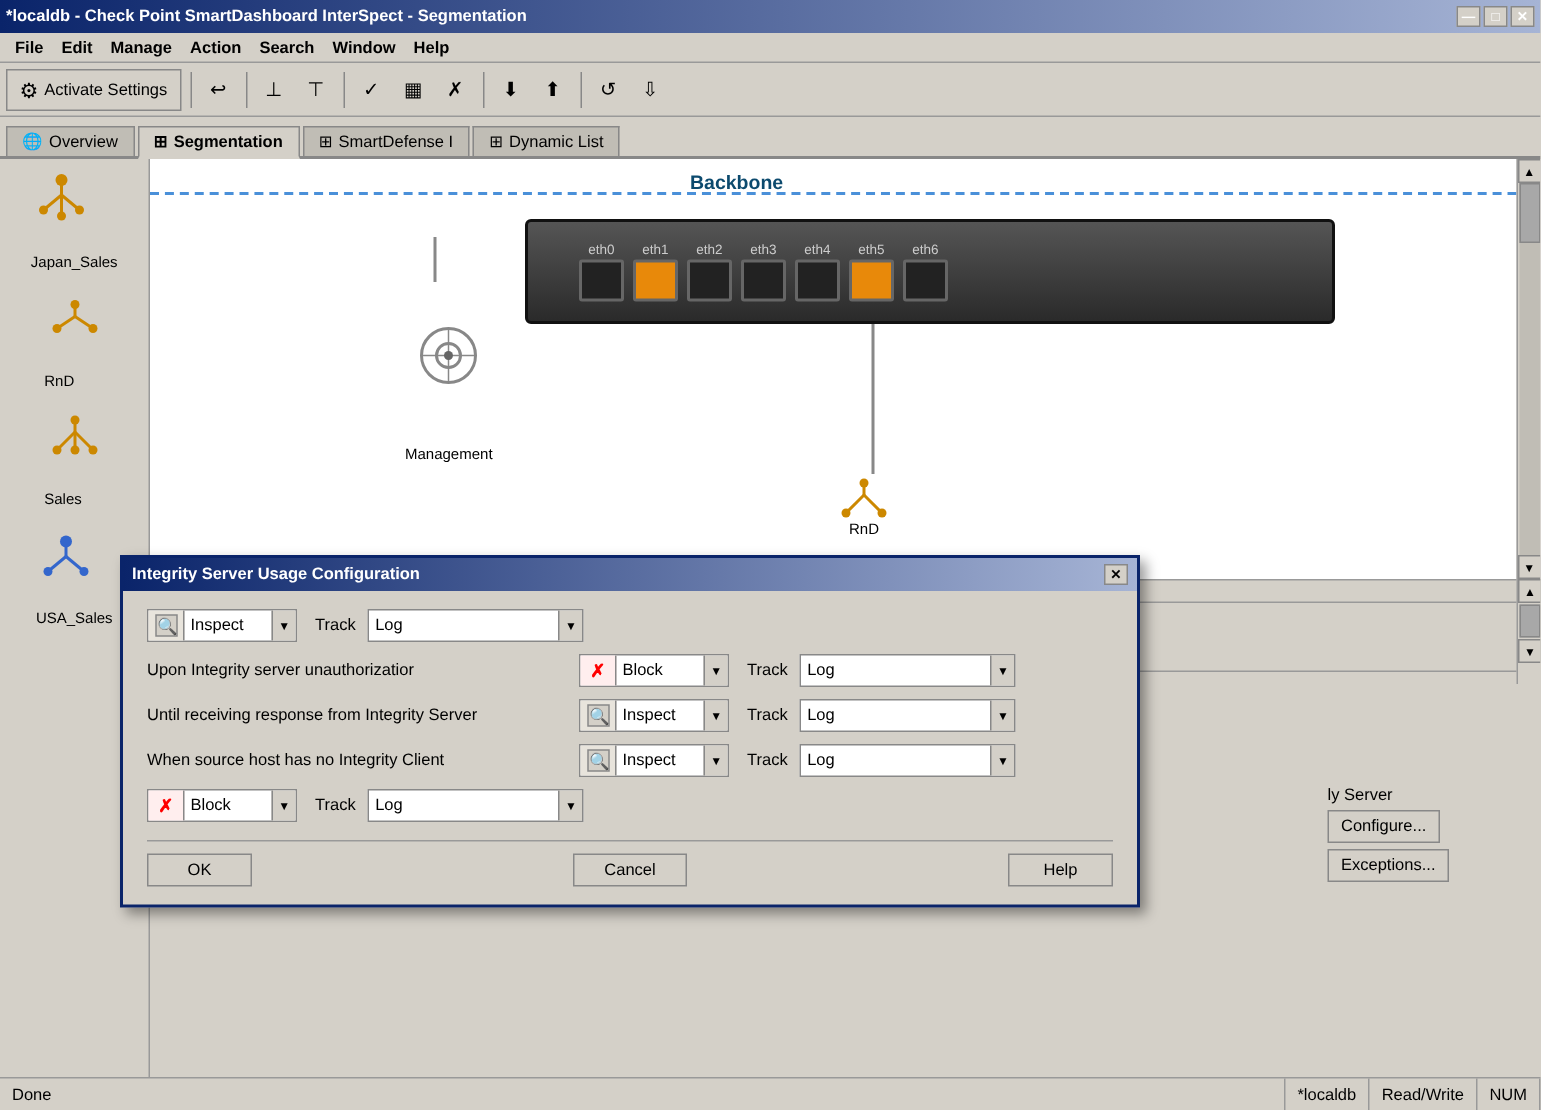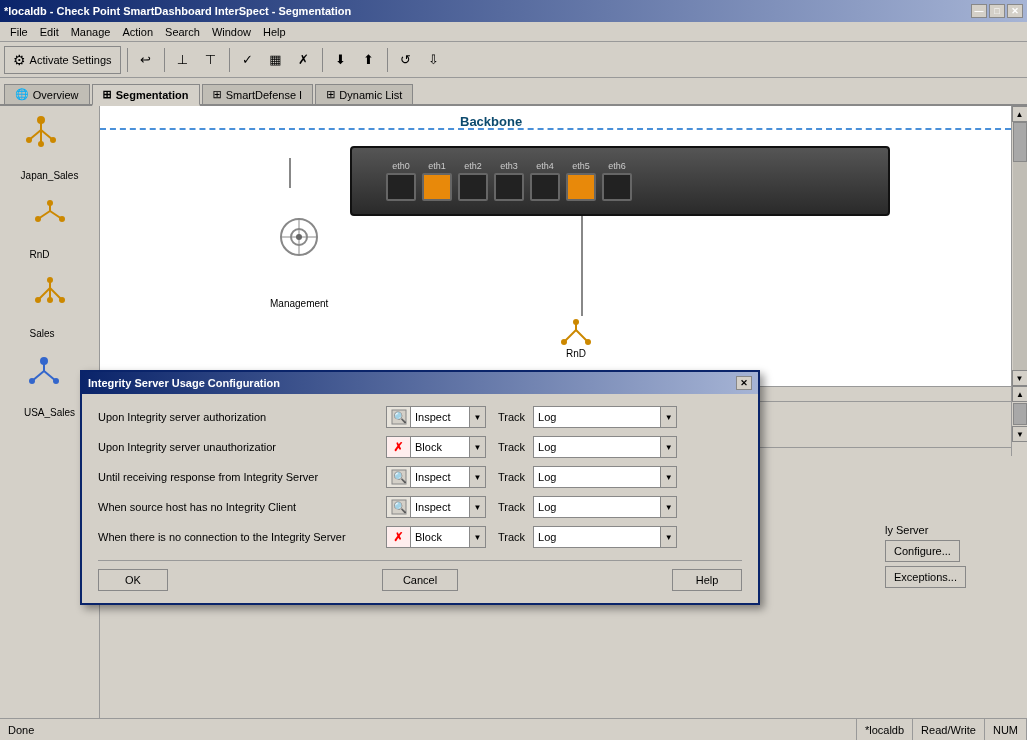--- a/index.html
+++ b/index.html
@@ -33,20 +33,21 @@
       height: 20px;
       display: flex;
       align-items: center;
       padding: 0 4px;
       border-bottom: 1px solid #999;
     }
     .menu-item {
       padding: 1px 6px;
       cursor: pointer;
       font-size: 11px;
+      font-weight: bold;
     }
 
     
     .toolbar {
       background: #d4d0c8;
       height: 36px;
       display: flex;
       align-items: center;
       padding: 2px 4px;
       border-bottom: 1px solid #999;
@@ -571,21 +572,20 @@
   <div class="dialog">
 
     <div class="dialog-title-bar">
       <span>Integrity Server Usage Configuration</span>
       <div class="dialog-close-btn">✕</div>
     </div>
 
     <div class="dialog-content">
 
       <div class="dialog-row">
-        <span class="dialog-row-label">Upon Integrity server authorization</span>
         <div class="action-select">
           <div class="action-select-icon">
             <svg width="16" height="16" viewBox="0 0 16 16">
                 <rect x="1" y="1" width="14" height="14" fill="#d4d0c8" stroke="#888"></rect>
                 <text x="2" y="12" font-size="10" fill="#333">🔍</text>
               </svg>
           </div>
           <span class="action-select-text">Inspect</span>
           <div class="action-select-arrow">▼</div>
         </div>
@@ -644,21 +644,20 @@
           <div class="action-select-arrow">▼</div>
         </div>
         <span class="track-label">Track</span>
         <div class="track-select">
           <span class="track-select-text">Log</span>
           <div class="track-select-arrow">▼</div>
         </div>
       </div>
 
       <div class="dialog-row">
-        <span class="dialog-row-label">When there is no connection to the Integrity Server</span>
         <div class="action-select">
           <div class="action-select-icon" style="background:#fee; border-right:1px solid #888;">
             <span class="block-icon">✗</span>
           </div>
           <span class="action-select-text">Block</span>
           <div class="action-select-arrow">▼</div>
         </div>
         <span class="track-label">Track</span>
         <div class="track-select">
           <span class="track-select-text">Log</span>

